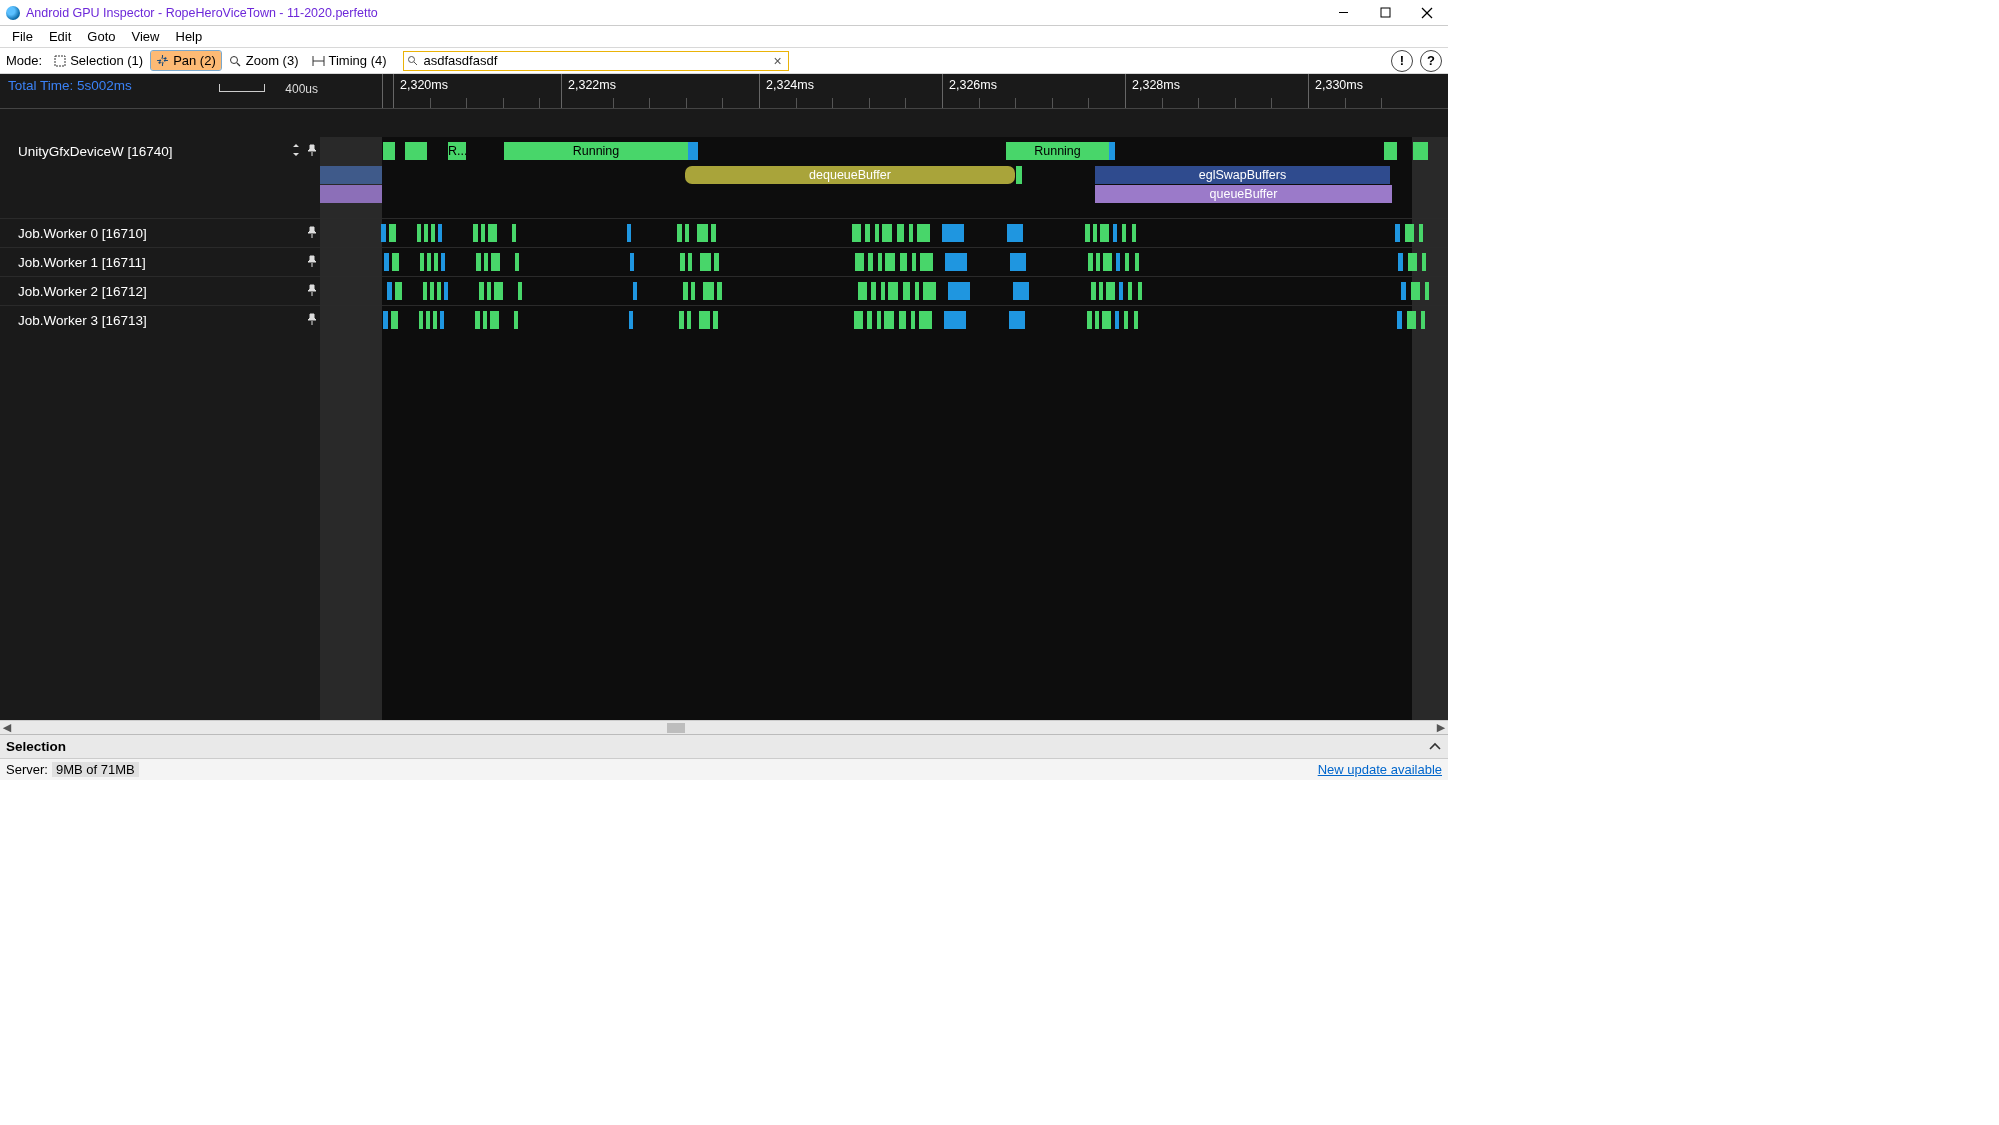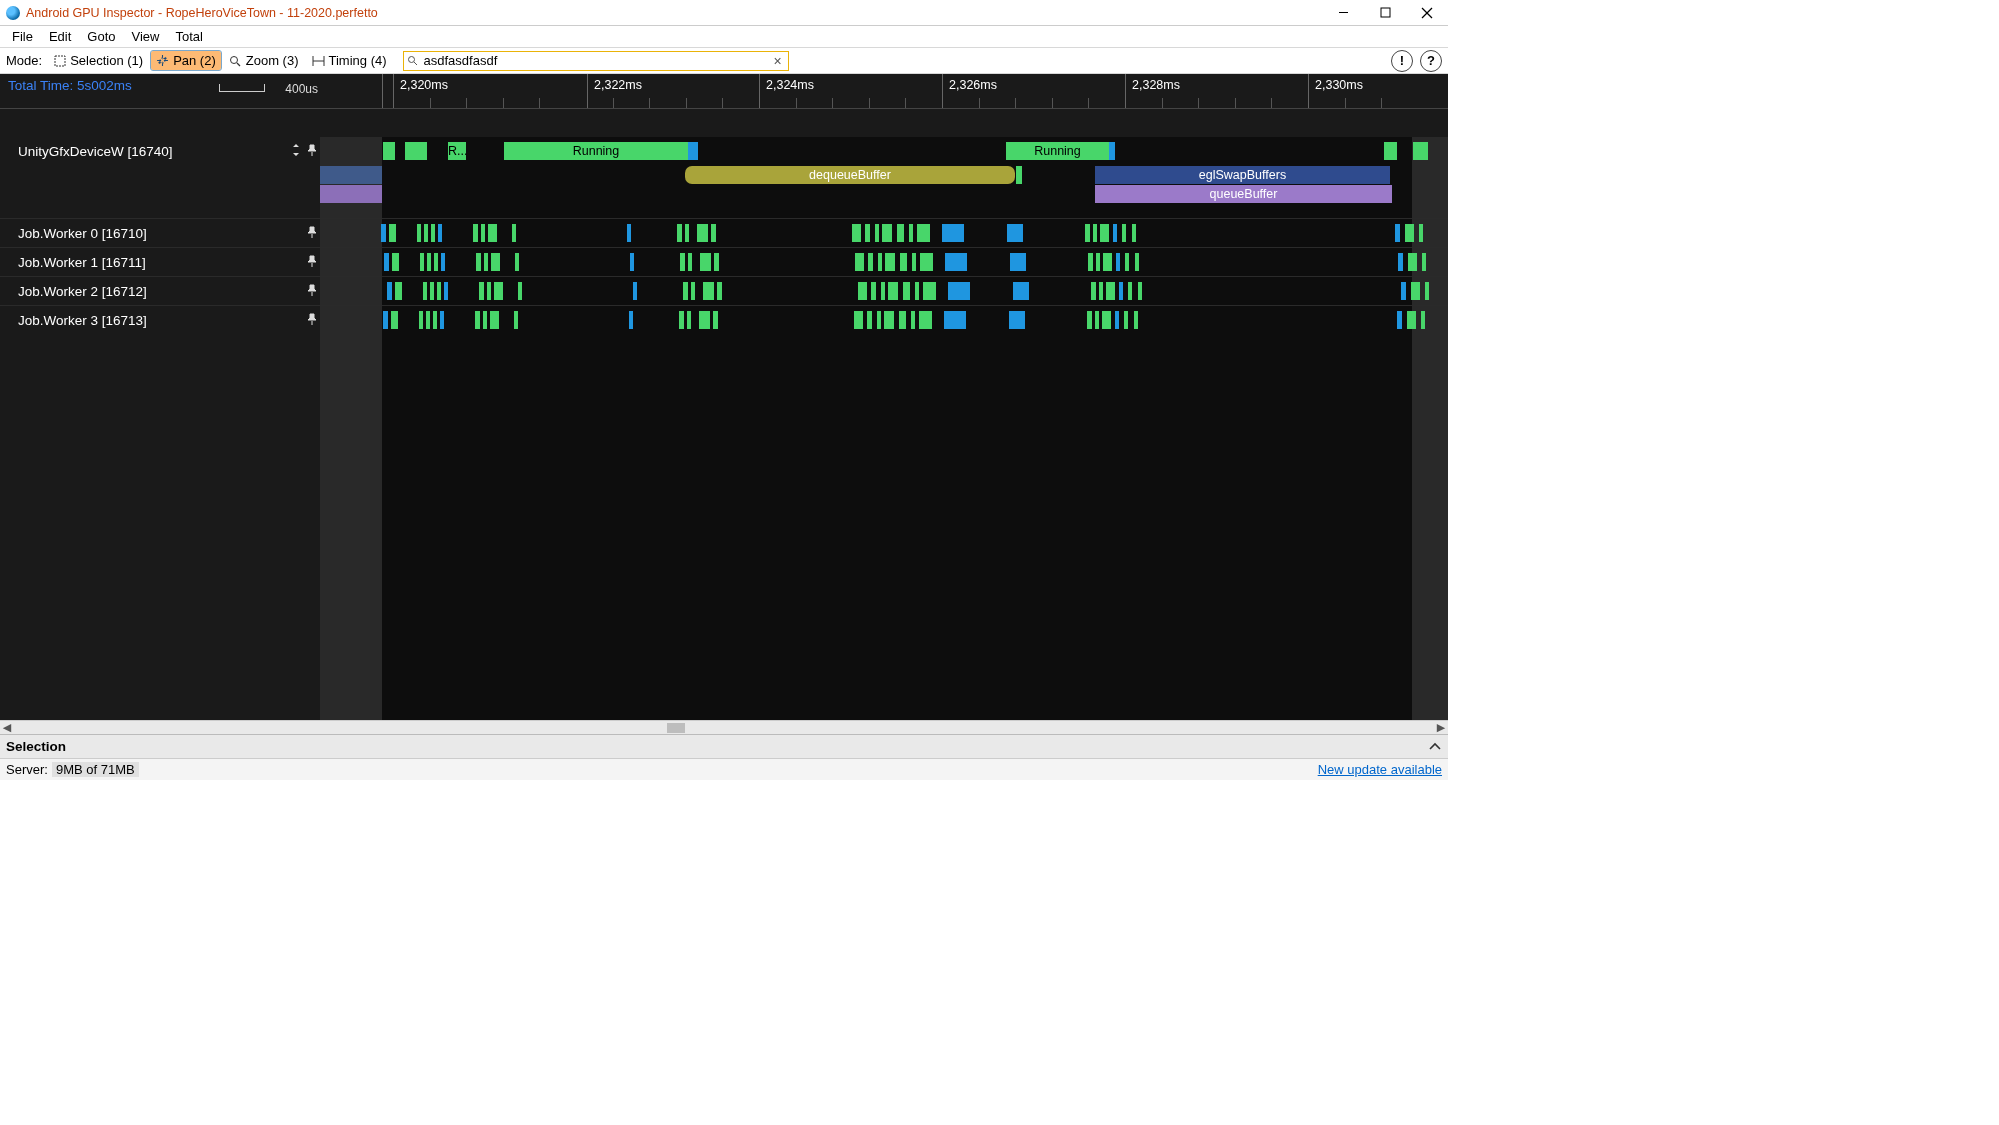--- a/index.html
+++ b/index.html
@@ -1,19 +1,19 @@
 <!DOCTYPE html>
 <html><head>
 <meta charset="utf-8">
 <style>
 * { margin: 0; padding: 0; box-sizing: border-box; }
 body { font-family: "Segoe UI", Arial, sans-serif; font-size: 13px; background: #fff; overflow: hidden; width: 1448px; height: 816px; }
 .titlebar { height: 26px; display: flex; align-items: center; padding-left: 6px; background: #fff; border-bottom: 1px solid #ccc; }
 .titlebar-icon { width: 14px; height: 14px; border-radius: 50%; background: radial-gradient(circle at 35% 35%, #5bc0ff 30%, #0b6aa8 70%); margin-right: 6px; }
-.titlebar-text { flex: 1; font-size: 12.5px; color: #c2410c; }
+.titlebar-text { flex: 1; font-size: 12.5px; color: #6d28d9; }
 .win-btns { display: flex; }
 .win-btn { width: 42px; height: 26px; display: flex; align-items: center; justify-content: center; }
 .menubar { height: 22px; display: flex; align-items: center; padding-left: 4px; background: #fff; border-bottom: 1px solid #d8d8d8; }
 .menu-item { padding: 2px 8px; font-size: 13px; color: #000; }
 .toolbar { height: 26px; display: flex; align-items: center; padding: 0 6px; background: #fff; border-bottom: 1px solid #d8d8d8; gap: 3px; }
 .mode-label { font-size: 13px; color: #000; margin-right: 3px; }
 .mode-btn { display: flex; align-items: center; padding: 2px 5px; font-size: 13px; gap: 4px; border-radius: 2px; }
 .mode-btn.active { background: #fdba74; outline: 1px solid #7aa8cc; }
 .mode-icon { width: 13px; height: 13px; display: inline-flex; align-items: center; justify-content: center; }
 .search-wrap { margin-left: 8px; display: flex; align-items: center; border: 1px solid #eab308; height: 20px; width: 386px; background: #fff; }
@@ -96,21 +96,21 @@
         </svg>
       </div>
   </div>
 </div>
 
 <div class="menubar">
   <div class="menu-item">File</div>
   <div class="menu-item">Edit</div>
   <div class="menu-item">Goto</div>
   <div class="menu-item">View</div>
-  <div class="menu-item">Total</div>
+  <div class="menu-item">Help</div>
 </div>
 
 <div class="toolbar">
   <span class="mode-label">Mode:</span>
   <div class="mode-btn">
     <span class="mode-icon">
         <svg width="12" height="12">
           <rect x="1" y="1" width="10" height="10" fill="none" stroke="#333" stroke-dasharray="2 1"></rect>
         </svg>
       </span>
@@ -166,21 +166,21 @@
       <span>400us</span>
     </div>
     <div class="ruler-ticks" id="ruler-ticks">
         <div class="major" style="left: 10px;">
           <span>2,320ms</span>
         </div>
         <div class="minor" style="left: 46.6px;"></div>
         <div class="minor" style="left: 83.2px;"></div>
         <div class="minor" style="left: 119.8px;"></div>
         <div class="minor" style="left: 156.4px;"></div>
-        <div class="major" style="left: 204px;">
+        <div class="major" style="left: 178px;">
           <span>2,322ms</span>
         </div>
         <div class="minor" style="left: 229.6px;"></div>
         <div class="minor" style="left: 266.2px;"></div>
         <div class="minor" style="left: 302.8px;"></div>
         <div class="minor" style="left: 339.4px;"></div>
         <div class="major" style="left: 376px;">
           <span>2,324ms</span>
         </div>
         <div class="minor" style="left: 412.6px;"></div>

